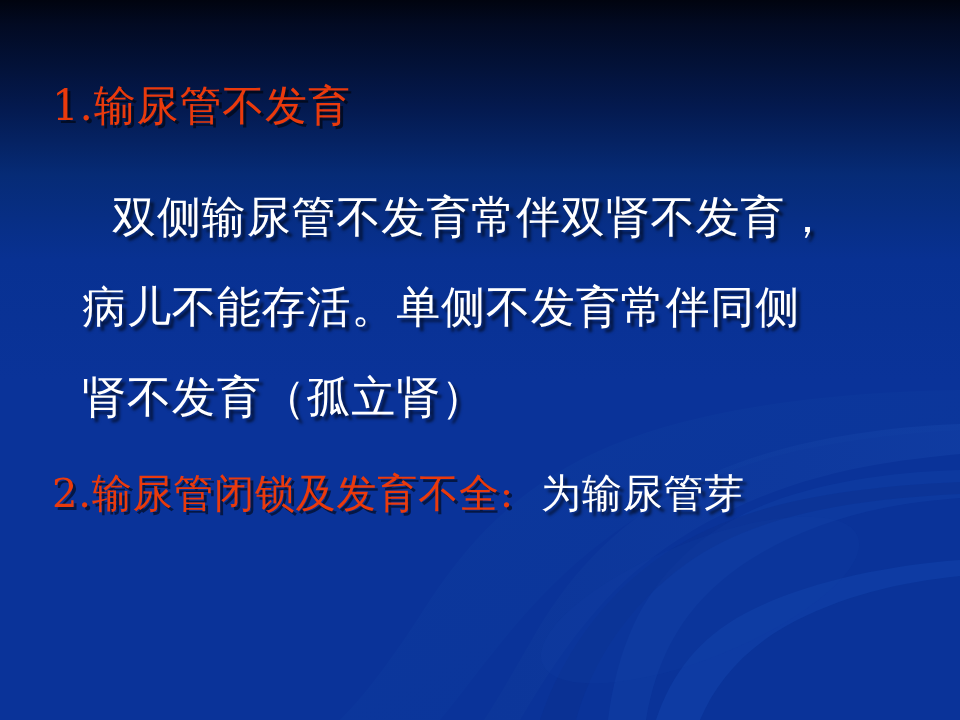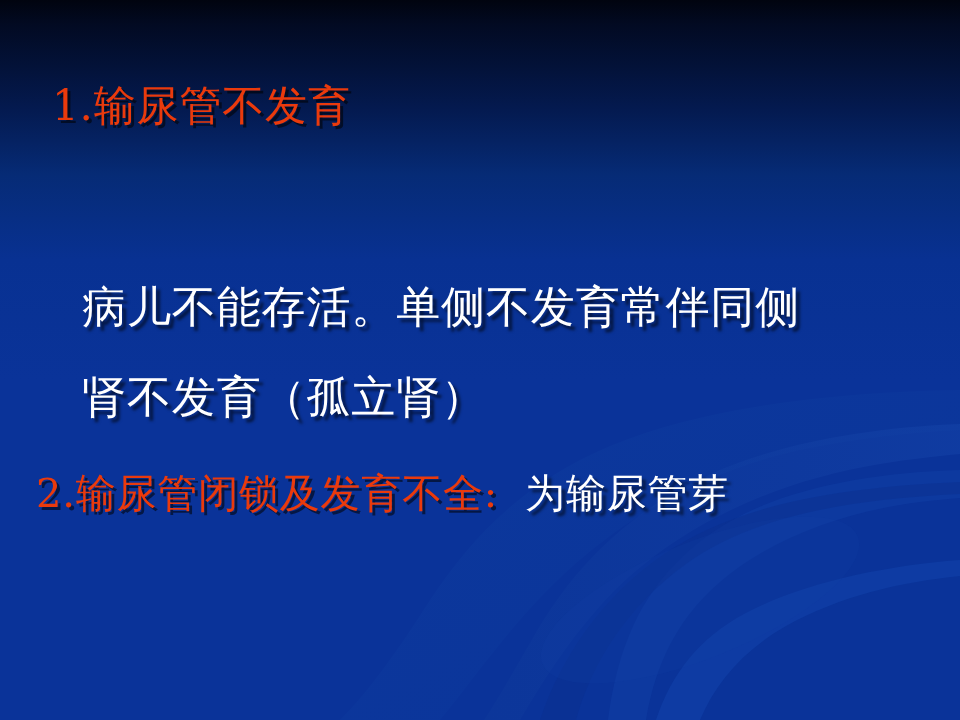--- a/index.html
+++ b/index.html
@@ -65,21 +65,21 @@
   .inline-white {
     color: #ffffff;
     text-shadow: 4px 4px 3px rgba(0,0,0,0.6);
   }
 
   
   #line-h1      { left: 52px;  top: 78px;  }
   #line-b1      { left: 112px; top: 188px; }
   #line-b2      { left: 82px;  top: 278px; }
   #line-b3      { left: 82px;  top: 368px; }
-  #line-h2      { left: 36px;  top: 466px; font-size: 40px; }
+  #line-h2      { left: 52px;  top: 466px; font-size: 40px; }
   #line-b4      { left: 86px;  top: 526px; font-size: 40px; }
 </style>
 </head>
 <body>
 
 <div id="slide">
 
   <div class="bg-gradient"></div>
 
   <svg class="bg-swirls" width="960" height="720" viewBox="0 0 960 720">
@@ -112,20 +112,21 @@
     <path d="M960 560 C 880 566, 800 584, 744 614 C 700 638, 672 672, 656 720
              L 700 720 C 716 682, 744 650, 786 626 C 840 596, 900 582, 960 576 Z" fill="#1549b2" opacity="0.40"></path>
 
     <ellipse cx="700" cy="600" rx="170" ry="58" fill="#1040a4" opacity="0.22" transform="rotate(-22 700 600)"></ellipse>
   </svg>
 
   <div class="content">
 
     <div id="line-h1" class="line heading">1.输尿管不发育</div>
 
+    <div id="line-b1" class="line body-line">双侧输尿管不发育常伴双肾不发育，</div>
 
     <div id="line-b2" class="line body-line">病儿不能存活。单侧不发育常伴同侧</div>
 
     <div id="line-b3" class="line body-line">肾不发育（孤立肾）</div>
 
     <div id="line-h2" class="line body-line"><span class="inline-red">2.输尿管闭锁及发育不全:</span><span class="inline-white">  为输尿管芽</span></div>
 
 
   </div>
 </div>

